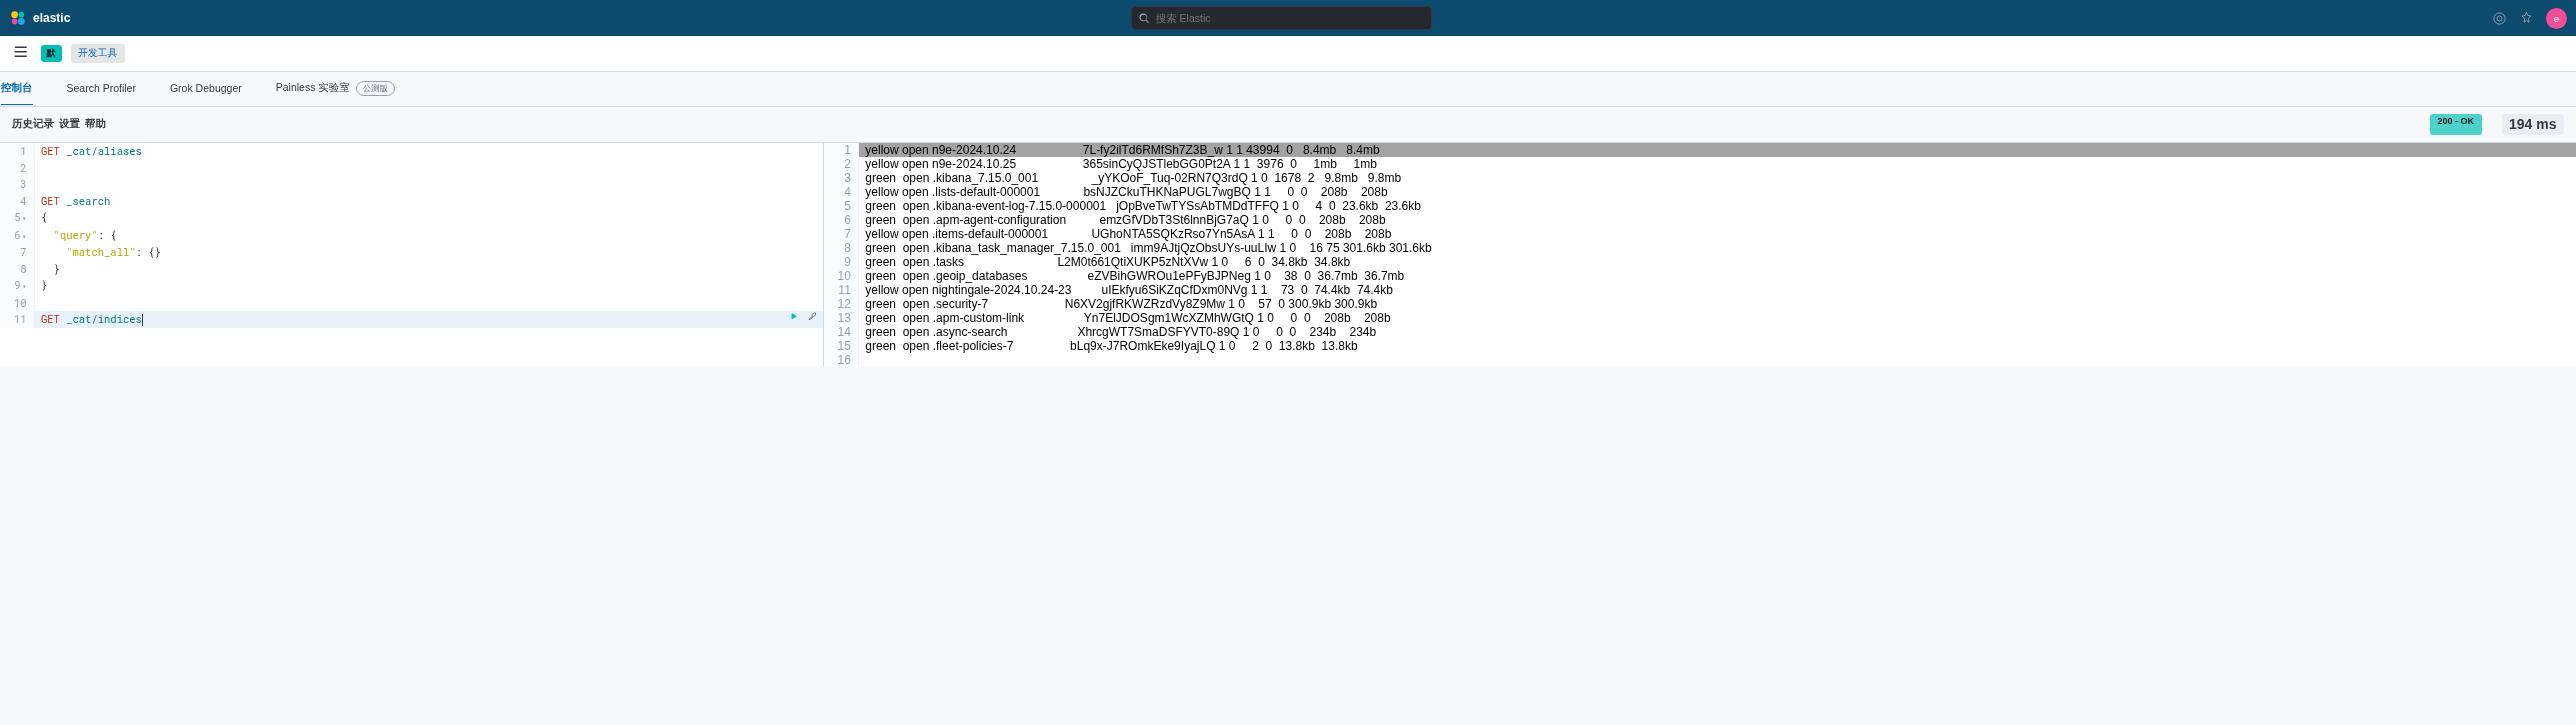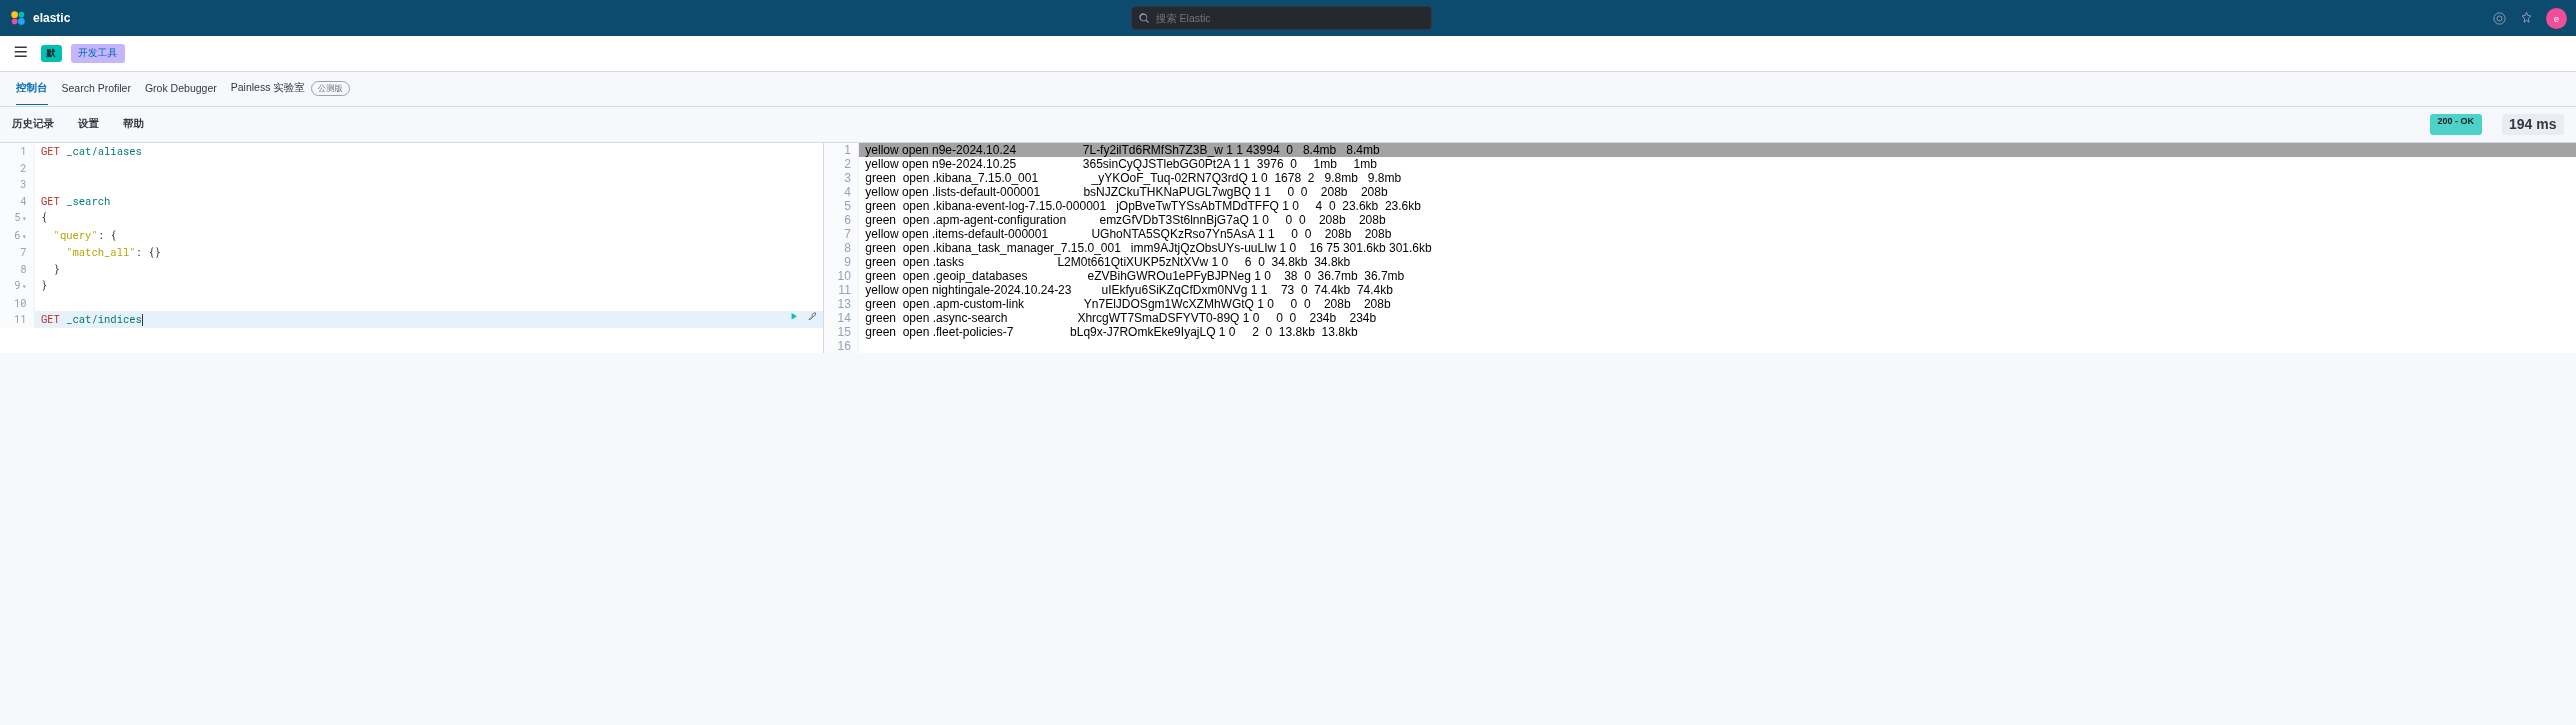--- a/index.html
+++ b/index.html
@@ -14,29 +14,29 @@
     .search-box input { background: transparent; border: none; color: #98a2b3; font-size: 10.5px; outline: none; flex: 1; }
     .search-icon-svg { fill: #98a2b3; }
     .topbar-right { display: flex; align-items: center; gap: 12px; }
     .topbar-icon { width: 15px; height: 15px; cursor: pointer; }
     .avatar { width: 21px; height: 21px; border-radius: 50%; background: #f04e98; color: #fff; display: flex; align-items: center; justify-content: center; font-size: 9.8px; cursor: pointer; }
     
     .navbar { background: #fff; height: 36px; display: flex; align-items: center; padding: 0 9px; gap: 9px; border-bottom: 0.8px solid #d3dae6; }
     .hamburger { cursor: pointer; padding: 4.5px; }
     .hamburger svg { width: 13.5px; height: 13.5px; }
     .badge-default { background: #00bfb3; color: #1a1c21; font-size: 9px; padding: 2.3px 6px; border-radius: 3px; font-weight: 600; }
-    .badge-tools { background: #c4b5fd; color: #006bb4; font-size: 9.8px; padding: 3px 7.5px; border-radius: 3px; }
-    
-    .tabs { background: #f7f8fc; padding: 0 16px; display: flex; align-items: center; gap: 14px; border-bottom: 0.8px solid #d3dae6; }
+    .badge-tools { background: #e5e5e5; color: #006bb4; font-size: 9.8px; padding: 3px 7.5px; border-radius: 3px; }
+    
+    .tabs { background: #f7f8fc; padding: 0 1px; display: flex; align-items: center; gap: 34px; border-bottom: 0.8px solid #d3dae6; }
     .tab { padding: 9px 0; font-size: 10.5px; color: #343741; cursor: pointer; border-bottom: 1.5px solid transparent; display: flex; align-items: center; gap: 6px; }
     .tab.active { color: #006bb4; border-bottom-color: #006bb4; font-weight: 600; }
     .beta-badge { font-size: 8.3px; border: 0.8px solid #98a2b3; border-radius: 9px; padding: 0.8px 6px; color: #69707d; }
     
     .subbar { display: flex; align-items: center; justify-content: space-between; padding: 7.5px 12px; background: #f7f8fc; border-bottom: 0.8px solid #d3dae6; }
-    .subbar-left { display: flex; gap: 24px; }
+    .subbar-left { display: flex; gap: 5px; }
     .subbar-link { font-size: 10.5px; color: #343741; font-weight: 600; cursor: pointer; }
     .subbar-right { display: flex; gap: 20px; }
     .status-badge { background: #4dd2ca; color: #1a1c21; font-size: 9px; padding: 2.3px 7.5px; border-radius: 3px; font-weight: 600; }
     .time-badge { background: #e9edf3; color: #343741; font-size: 14px; padding: 2.3px 7.5px; border-radius: 3px; font-weight: 600; }
     
     .editor-area { display: flex; background: #fff; }
     .editor-pane { width: 32%; border-right: 0.8px solid #d3dae6; }
     .output-pane { flex: 1; }
     
     .code-line { display: flex; font-family: "Roboto Mono", Consolas, Menlo, monospace; font-size: 10.5px; line-height: 16.5px; }
@@ -221,20 +221,24 @@
       </div>
       <div class="output-line">
         <div class="output-gutter">10</div>
         <div class="output-text">green  open .geoip_databases                  eZVBihGWROu1ePFyBJPNeg 1 0    38  0  36.7mb  36.7mb</div>
       </div>
       <div class="output-line">
         <div class="output-gutter">11</div>
         <div class="output-text">yellow open nightingale-2024.10.24-23         uIEkfyu6SiKZqCfDxm0NVg 1 1    73  0  74.4kb  74.4kb</div>
       </div>
       <div class="output-line">
+        <div class="output-gutter">12</div>
+        <div class="output-text">green  open .security-7                       N6XV2gjfRKWZRzdVy8Z9Mw 1 0    57  0 300.9kb 300.9kb</div>
+      </div>
+      <div class="output-line">
         <div class="output-gutter">13</div>
         <div class="output-text">green  open .apm-custom-link                  Yn7ElJDOSgm1WcXZMhWGtQ 1 0     0  0    208b    208b</div>
       </div>
       <div class="output-line">
         <div class="output-gutter">14</div>
         <div class="output-text">green  open .async-search                     XhrcgWT7SmaDSFYVT0-89Q 1 0     0  0    234b    234b</div>
       </div>
       <div class="output-line">
         <div class="output-gutter">15</div>
         <div class="output-text">green  open .fleet-policies-7                 bLq9x-J7ROmkEke9IyajLQ 1 0     2  0  13.8kb  13.8kb</div>

